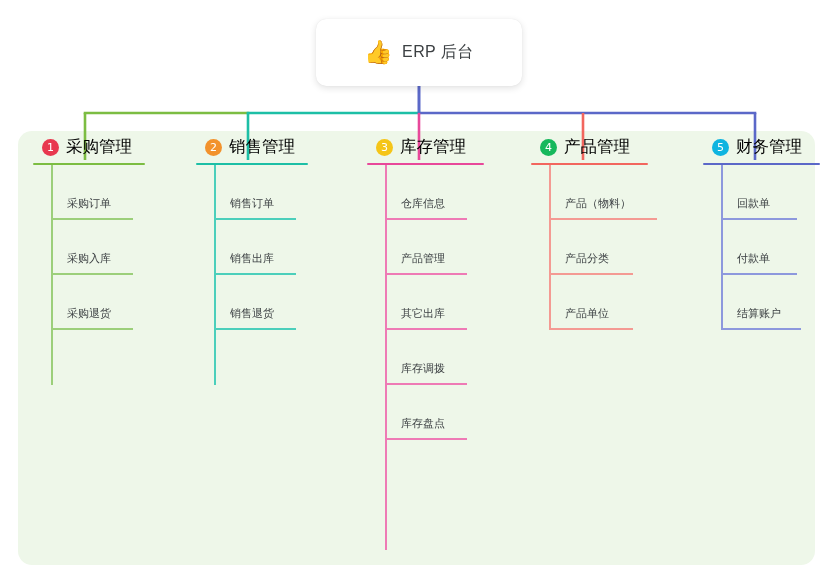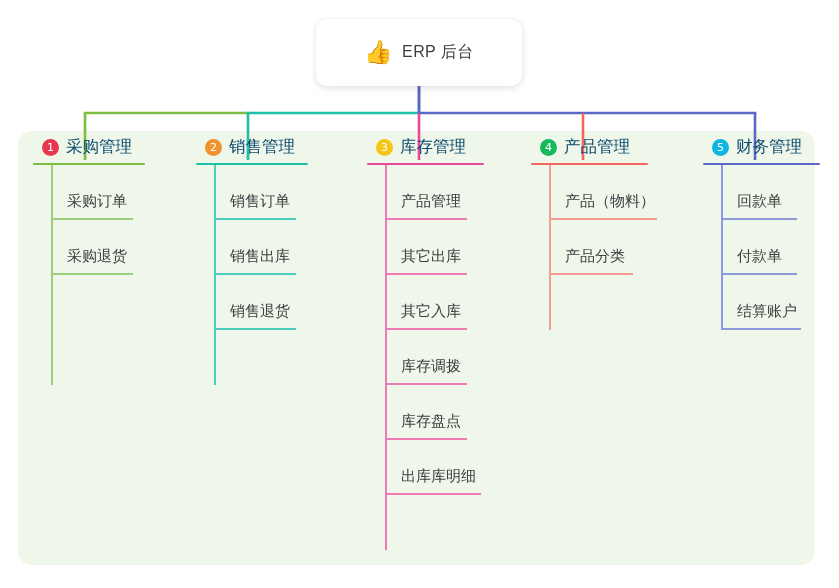--- a/index.html
+++ b/index.html
@@ -92,21 +92,21 @@
     border-radius: 50%;
     color: #ffffff;
     font-size: 11px;
     line-height: 17px;
     text-align: center;
     flex: 0 0 auto;
     font-family: "DejaVu Sans", sans-serif;
   }
   .col-title {
     font-size: 16.5px;
-    color: #0c4a6e;
+    color: #000000;
     white-space: nowrap;
   }
   .col-rule {
     height: 2px;
     border-radius: 1px;
     margin-left: 9px;
   }
 
   
   .leaves {
@@ -121,21 +121,21 @@
   }
   .leaf {
     position: relative;
     height: 55px;
     box-sizing: border-box;
   }
   .leaf-label {
     position: absolute;
     left: 34px;
     bottom: 9px;
-    font-size: 15px;
+    font-size: 11px;
     color: #3c4043;
     white-space: nowrap;
   }
   .leaf-rule {
     position: absolute;
     left: 18px;
     bottom: 0;
     height: 1.6px;
   }
 </style>
@@ -168,20 +168,24 @@
         <span class="col-title">采购管理</span>
       </div>
       <div class="col-rule" style="width: 112px; background: rgb(124, 189, 66); margin-left: 0px;"></div>
       <div class="leaves">
         <div class="spine" style="background: rgb(156, 207, 122); height: 220px;"></div>
         <div class="leaf">
           <span class="leaf-label">采购订单</span>
           <div class="leaf-rule" style="width: 82px; background: rgb(156, 207, 122);"></div>
         </div>
         <div class="leaf">
+          <span class="leaf-label">采购入库</span>
+          <div class="leaf-rule" style="width: 82px; background: rgb(156, 207, 122);"></div>
+        </div>
+        <div class="leaf">
           <span class="leaf-label">采购退货</span>
           <div class="leaf-rule" style="width: 82px; background: rgb(156, 207, 122);"></div>
         </div>
       </div>
     </div>
     <div class="column" style="left: 196px;">
       <div class="col-header">
         <span class="badge" style="background: rgb(242, 146, 44);">2</span>
         <span class="col-title">销售管理</span>
       </div>
@@ -204,61 +208,61 @@
     </div>
     <div class="column" style="left: 367px;">
       <div class="col-header">
         <span class="badge" style="background: rgb(245, 197, 24);">3</span>
         <span class="col-title">库存管理</span>
       </div>
       <div class="col-rule" style="width: 117px; background: rgb(232, 72, 154); margin-left: 0px;"></div>
       <div class="leaves">
         <div class="spine" style="background: rgb(238, 122, 181); height: 385px;"></div>
         <div class="leaf">
+          <span class="leaf-label">仓库信息</span>
+          <div class="leaf-rule" style="width: 82px; background: rgb(238, 122, 181);"></div>
+        </div>
+        <div class="leaf">
           <span class="leaf-label">产品管理</span>
           <div class="leaf-rule" style="width: 82px; background: rgb(238, 122, 181);"></div>
         </div>
         <div class="leaf">
           <span class="leaf-label">其它出库</span>
           <div class="leaf-rule" style="width: 82px; background: rgb(238, 122, 181);"></div>
         </div>
         <div class="leaf">
-          <span class="leaf-label">其它入库</span>
-          <div class="leaf-rule" style="width: 82px; background: rgb(238, 122, 181);"></div>
-        </div>
-        <div class="leaf">
           <span class="leaf-label">库存调拨</span>
           <div class="leaf-rule" style="width: 82px; background: rgb(238, 122, 181);"></div>
         </div>
         <div class="leaf">
           <span class="leaf-label">库存盘点</span>
           <div class="leaf-rule" style="width: 82px; background: rgb(238, 122, 181);"></div>
-        </div>
-        <div class="leaf">
-          <span class="leaf-label">出库库明细</span>
-          <div class="leaf-rule" style="width: 96px; background: rgb(238, 122, 181);"></div>
         </div>
       </div>
     </div>
     <div class="column" style="left: 531px;">
       <div class="col-header">
         <span class="badge" style="background: rgb(22, 184, 92);">4</span>
         <span class="col-title">产品管理</span>
       </div>
       <div class="col-rule" style="width: 117px; background: rgb(242, 102, 94); margin-left: 0px;"></div>
       <div class="leaves">
         <div class="spine" style="background: rgb(244, 154, 147); height: 165px;"></div>
         <div class="leaf">
           <span class="leaf-label">产品（物料）</span>
           <div class="leaf-rule" style="width: 108px; background: rgb(244, 154, 147);"></div>
         </div>
         <div class="leaf">
           <span class="leaf-label">产品分类</span>
           <div class="leaf-rule" style="width: 84px; background: rgb(244, 154, 147);"></div>
         </div>
+        <div class="leaf">
+          <span class="leaf-label">产品单位</span>
+          <div class="leaf-rule" style="width: 84px; background: rgb(244, 154, 147);"></div>
+        </div>
       </div>
     </div>
     <div class="column" style="left: 703px;">
       <div class="col-header">
         <span class="badge" style="background: rgb(15, 180, 224);">5</span>
         <span class="col-title">财务管理</span>
       </div>
       <div class="col-rule" style="width: 117px; background: rgb(91, 104, 200); margin-left: 0px;"></div>
       <div class="leaves">
         <div class="spine" style="background: rgb(141, 152, 221); height: 165px;"></div>

